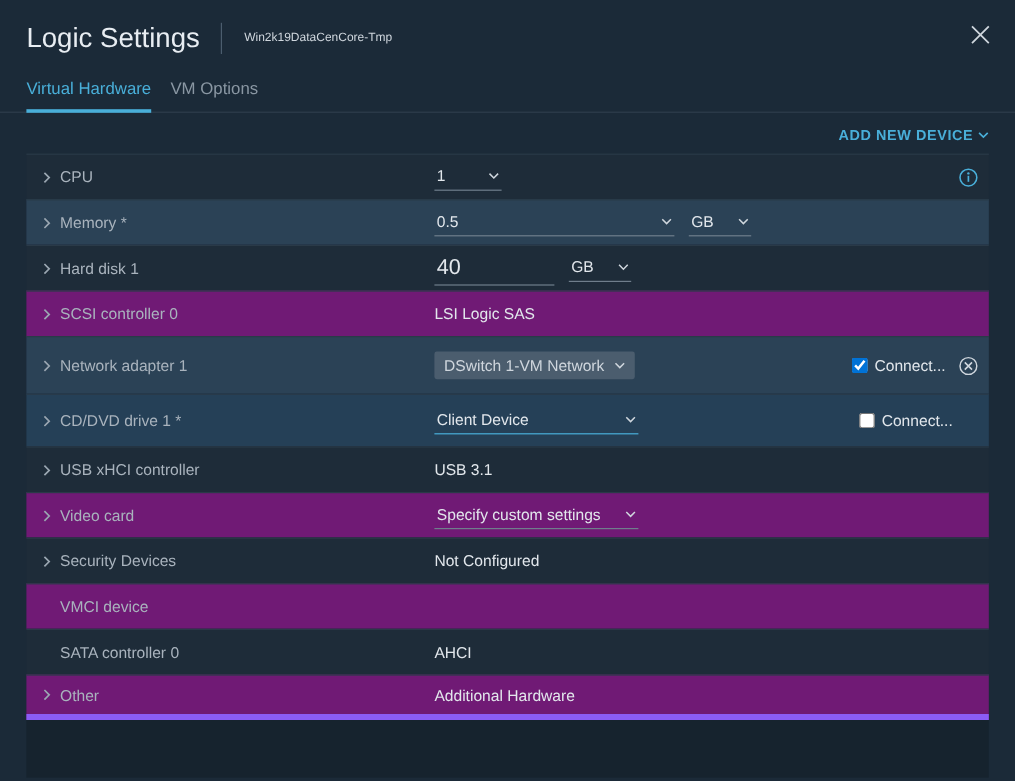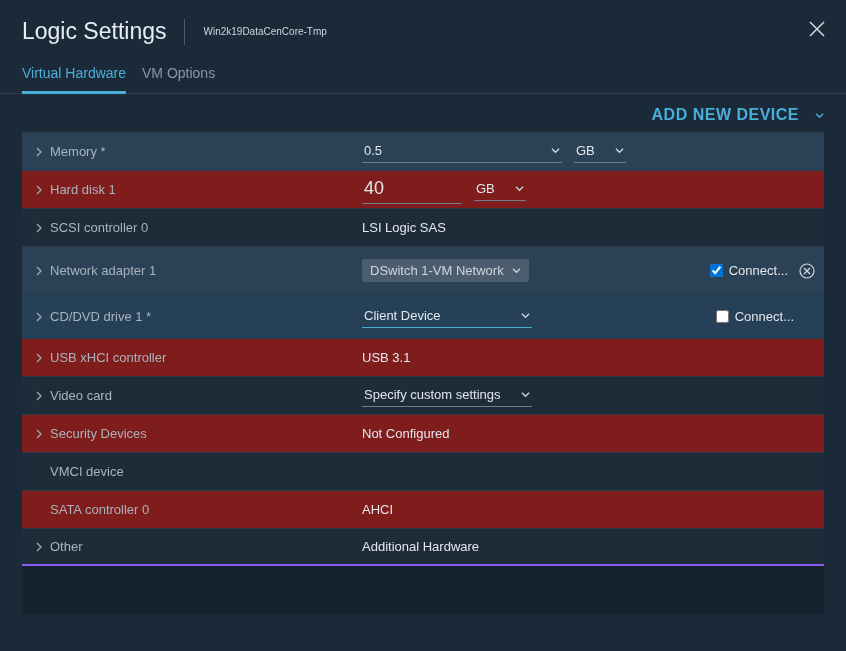--- a/index.html
+++ b/index.html
@@ -67,40 +67,40 @@
     border-bottom-color: #49afd9;
   }
   .toolbar {
     display: flex;
     justify-content: flex-end;
     padding: 12px 22px 8px 22px;
   }
   .add-device {
     color: #49afd9;
     font-weight: 600;
-    font-size: 16px;
+    font-size: 12px;
     letter-spacing: 0.5px;
     cursor: pointer;
     display: flex;
     align-items: center;
-    gap: 16px;
+    gap: 4px;
   }
   .rows { padding: 0 22px; }
   .row {
     display: flex;
     align-items: center;
     min-height: 38px;
     padding: 4px 8px;
     border-top: 1px solid #2a3a48;
-    background: #7f1d1d;
+    background: #701a75;
   }
   .row:nth-child(odd) { background: #1e2c39; }
   .row.hl1 { background: #2b4256; }
   .row.hl2 { background: #254057; }
-  .row:last-of-type { border-bottom: 2px solid #8b5cf6; }
+  .row:last-of-type { border-bottom: 5px solid #8b5cf6; }
   .chev {
     width: 18px;
     flex: 0 0 18px;
     display: flex;
     align-items: center;
     justify-content: center;
     cursor: pointer;
   }
   .chev svg { width: 10px; height: 10px; }
   .chev-empty { width:18px; flex:0 0 18px; }
@@ -207,20 +207,43 @@
     <div class="add-device">
       <span>ADD NEW DEVICE</span>
       <span class="caret"><svg viewBox="0 0 10 10">
             <path d="M1 3 L5 7 L9 3" stroke="#49afd9" stroke-width="1.5" fill="none"></path>
           </svg></span>
     </div>
   </div>
 
   <div class="rows">
 
+    <div class="row">
+      <div class="chev">
+          <svg viewBox="0 0 10 10">
+            <path d="M3 1 L7 5 L3 9" stroke="#9aa6b1" stroke-width="1.4" fill="none"></path>
+          </svg>
+        </div>
+      <div class="label">CPU</div>
+      <div class="value-area">
+        <div class="sel-underline sel-narrow">
+          <span>1</span>
+          <span class="caret"><svg viewBox="0 0 10 10">
+                <path d="M1 3 L5 7 L9 3" stroke="#cfd6dd" stroke-width="1.4" fill="none"></path>
+              </svg></span>
+        </div>
+        <div class="info-icn">
+          <svg viewBox="0 0 16 16">
+              <circle cx="8" cy="8" r="7" stroke="#49afd9" stroke-width="1.3" fill="none"></circle>
+              <circle cx="8" cy="4.5" r="1" fill="#49afd9"></circle>
+              <rect x="7.3" y="6.5" width="1.4" height="5" fill="#49afd9"></rect>
+            </svg>
+        </div>
+      </div>
+    </div>
 
     <div class="row hl1">
       <div class="chev">
           <svg viewBox="0 0 10 10">
             <path d="M3 1 L7 5 L3 9" stroke="#9aa6b1" stroke-width="1.4" fill="none"></path>
           </svg>
         </div>
       <div class="label">Memory *</div>
       <div class="value-area">
         <div class="sel-underline sel-mem">

